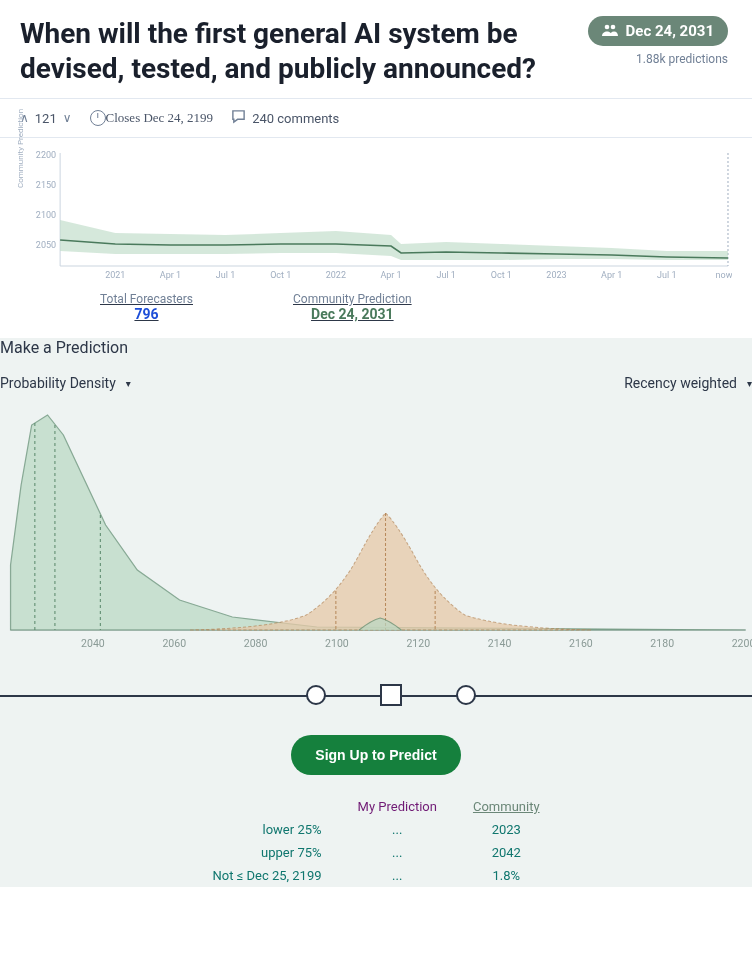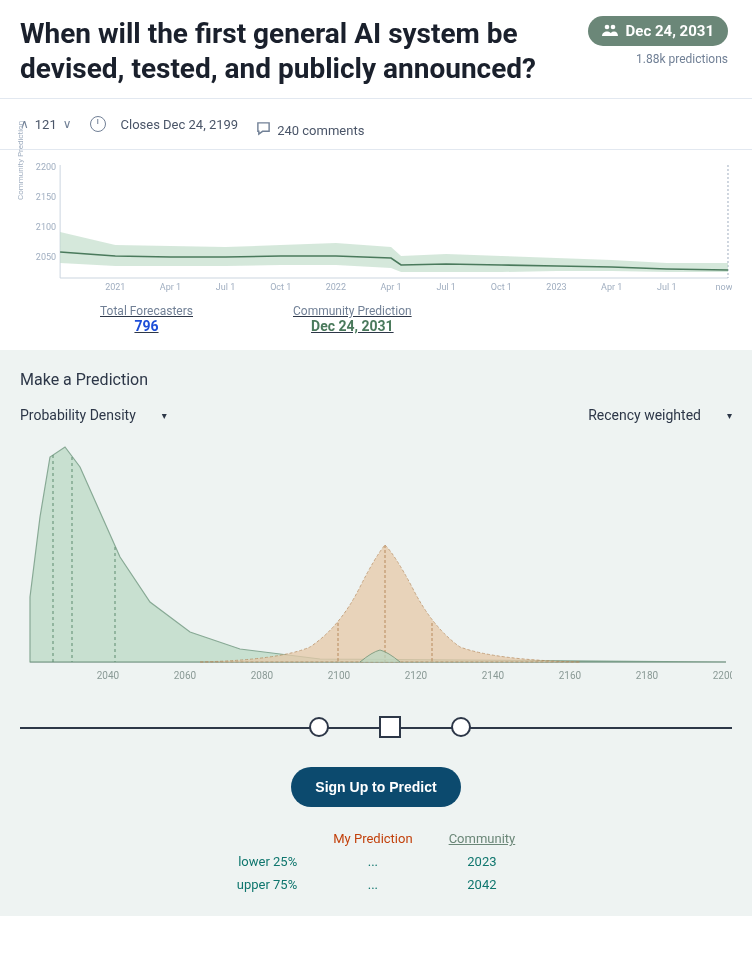--- a/index.html
+++ b/index.html
@@ -8,56 +8,56 @@
   .header { padding: 16px 24px 0 20px; display: flex; justify-content: space-between; align-items: flex-start; gap: 16px; }
   .title { font-size: 28px; font-weight: 700; line-height: 1.25; color: #1a202c; flex: 1; }
   .header-right { display: flex; flex-direction: column; align-items: flex-end; gap: 6px; }
   .badge { background: #6b8778; color: #fff; padding: 6px 14px; border-radius: 999px; font-weight: 700; font-size: 15px; display: inline-flex; align-items: center; gap: 8px; white-space: nowrap; }
   .badge-icon { display: inline-block; }
   .predictions-count { font-size: 12px; color: #718096; }
   
   .meta-row { display: flex; align-items: center; gap: 18px; padding: 10px 20px; border-top: 1px solid #e2e8f0; border-bottom: 1px solid #e2e8f0; margin-top: 12px; font-size: 13px; color: #4a5568; }
   .vote { display: flex; align-items: center; gap: 6px; }
   .vote-arrow { cursor: pointer; color: #718096; font-size: 12px; }
-  .closes { display: flex; align-items: center; gap: 15px; }
+  .closes { display: flex; align-items: center; gap: 0; font-family: Liberation Serif, serif; }
   .clock-icon { width: 16px; height: 16px; border: 1.5px solid #718096; border-radius: 50%; position: relative; }
   .clock-icon::after { content: ''; position: absolute; top: 2px; left: 50%; width: 1.5px; height: 5px; background: #718096; transform: translateX(-50%); }
-  .comments { display: flex; align-items: center; gap: 6px; cursor: pointer; margin-top: 12px; }
+  .comments { display: flex; align-items: center; gap: 6px; cursor: pointer; }
   .comment-icon svg { width: 15px; height: 15px; }
   
   .timeseries-section { padding: 10px 20px 16px 20px; }
   .ts-chart { position: relative; height: 140px; }
   .ts-ylabel { position: absolute; left: -4px; top: 50%; transform: rotate(-90deg) translateX(30px); transform-origin: left top; font-size: 8px; color: #a0aec0; }
   .ts-svg { width: 100%; height: 100%; }
   .ts-stats { display: flex; gap: 100px; padding-left: 80px; margin-top: 4px; text-decoration: underline; }
   .ts-stat { text-align: center; }
   .ts-stat-label { font-size: 12px; color: #718096; }
   .ts-stat-value { font-size: 14px; font-weight: 700; color: #1d4ed8; }
   .ts-stat-value.green { color: #4a7a5c; }
   
-  .predict-section { background: #eef3f2; padding: 20px; }
+  .predict-section { background: #eef3f2; }
   .predict-title { font-size: 16px; color: #2d3748; margin-bottom: 18px; }
   .predict-controls { display: flex; justify-content: space-between; margin-bottom: 14px; }
-  .dropdown { font-size: 14px; color: #2d3748; display: flex; align-items: center; gap: 26px; cursor: pointer; }
+  .dropdown { font-size: 14px; color: #2d3748; display: flex; align-items: center; gap: 10px; cursor: pointer; }
   .chev { font-size: 10px; }
   
   .density-chart { background: #fff0; height: 250px; position: relative; }
   .density-svg { width: 100%; height: 100%; }
   
   .slider-row { position: relative; height: 40px; margin: 20px 0; }
   .slider-track { position: absolute; top: 50%; left: 0; right: 0; height: 2px; background: #2d3748; }
   .slider-handle { position: absolute; top: 50%; width: 20px; height: 20px; border: 2px solid #2d3748; background: #fff; border-radius: 50%; transform: translate(-50%, -50%); cursor: pointer; }
   .slider-handle.square { border-radius: 0; width: 22px; height: 22px; }
   
   .signup-wrap { text-align: center; margin: 20px 0; }
-  .signup-btn { background: #0c4a6e; color: #fff; border: none; padding: 12px 24px; border-radius: 999px; font-size: 14px; font-weight: 600; cursor: pointer; }
+  .signup-btn { background: #15803d; color: #fff; border: none; padding: 12px 24px; border-radius: 999px; font-size: 14px; font-weight: 600; cursor: pointer; }
   
   .stats-table { margin: 0 auto; border-collapse: collapse; font-size: 13px; }
   .stats-table th { font-weight: 400; padding: 4px 18px; text-align: center; }
-  .stats-table th.my { color: #c2410c; }
+  .stats-table th.my { color: #701a75; }
   .stats-table th.comm { color: #6b8778; text-decoration: underline; }
   .stats-table td { padding: 4px 18px; color: #0f766e; }
   .stats-table td.label { text-align: right; }
   .stats-table td.val { text-align: center; }
 </style>
 </head>
 <body>
 
 <div class="header">
   <h1 class="title">When will the first general AI system be devised, tested, and publicly announced?</h1>
@@ -208,15 +208,20 @@
         <tr>
           <td class="label">lower 25%</td>
                   <td class="val">...</td>
                   <td class="val">2023</td>
         </tr>
         <tr>
           <td class="label">upper 75%</td>
                   <td class="val">...</td>
                   <td class="val">2042</td>
         </tr>
+        <tr>
+          <td class="label">Not ≤ Dec 25, 2199</td>
+                  <td class="val">...</td>
+                  <td class="val">1.8%</td>
+        </tr>
       </tbody>
   </table>
 </div>
 
 </body></html>

